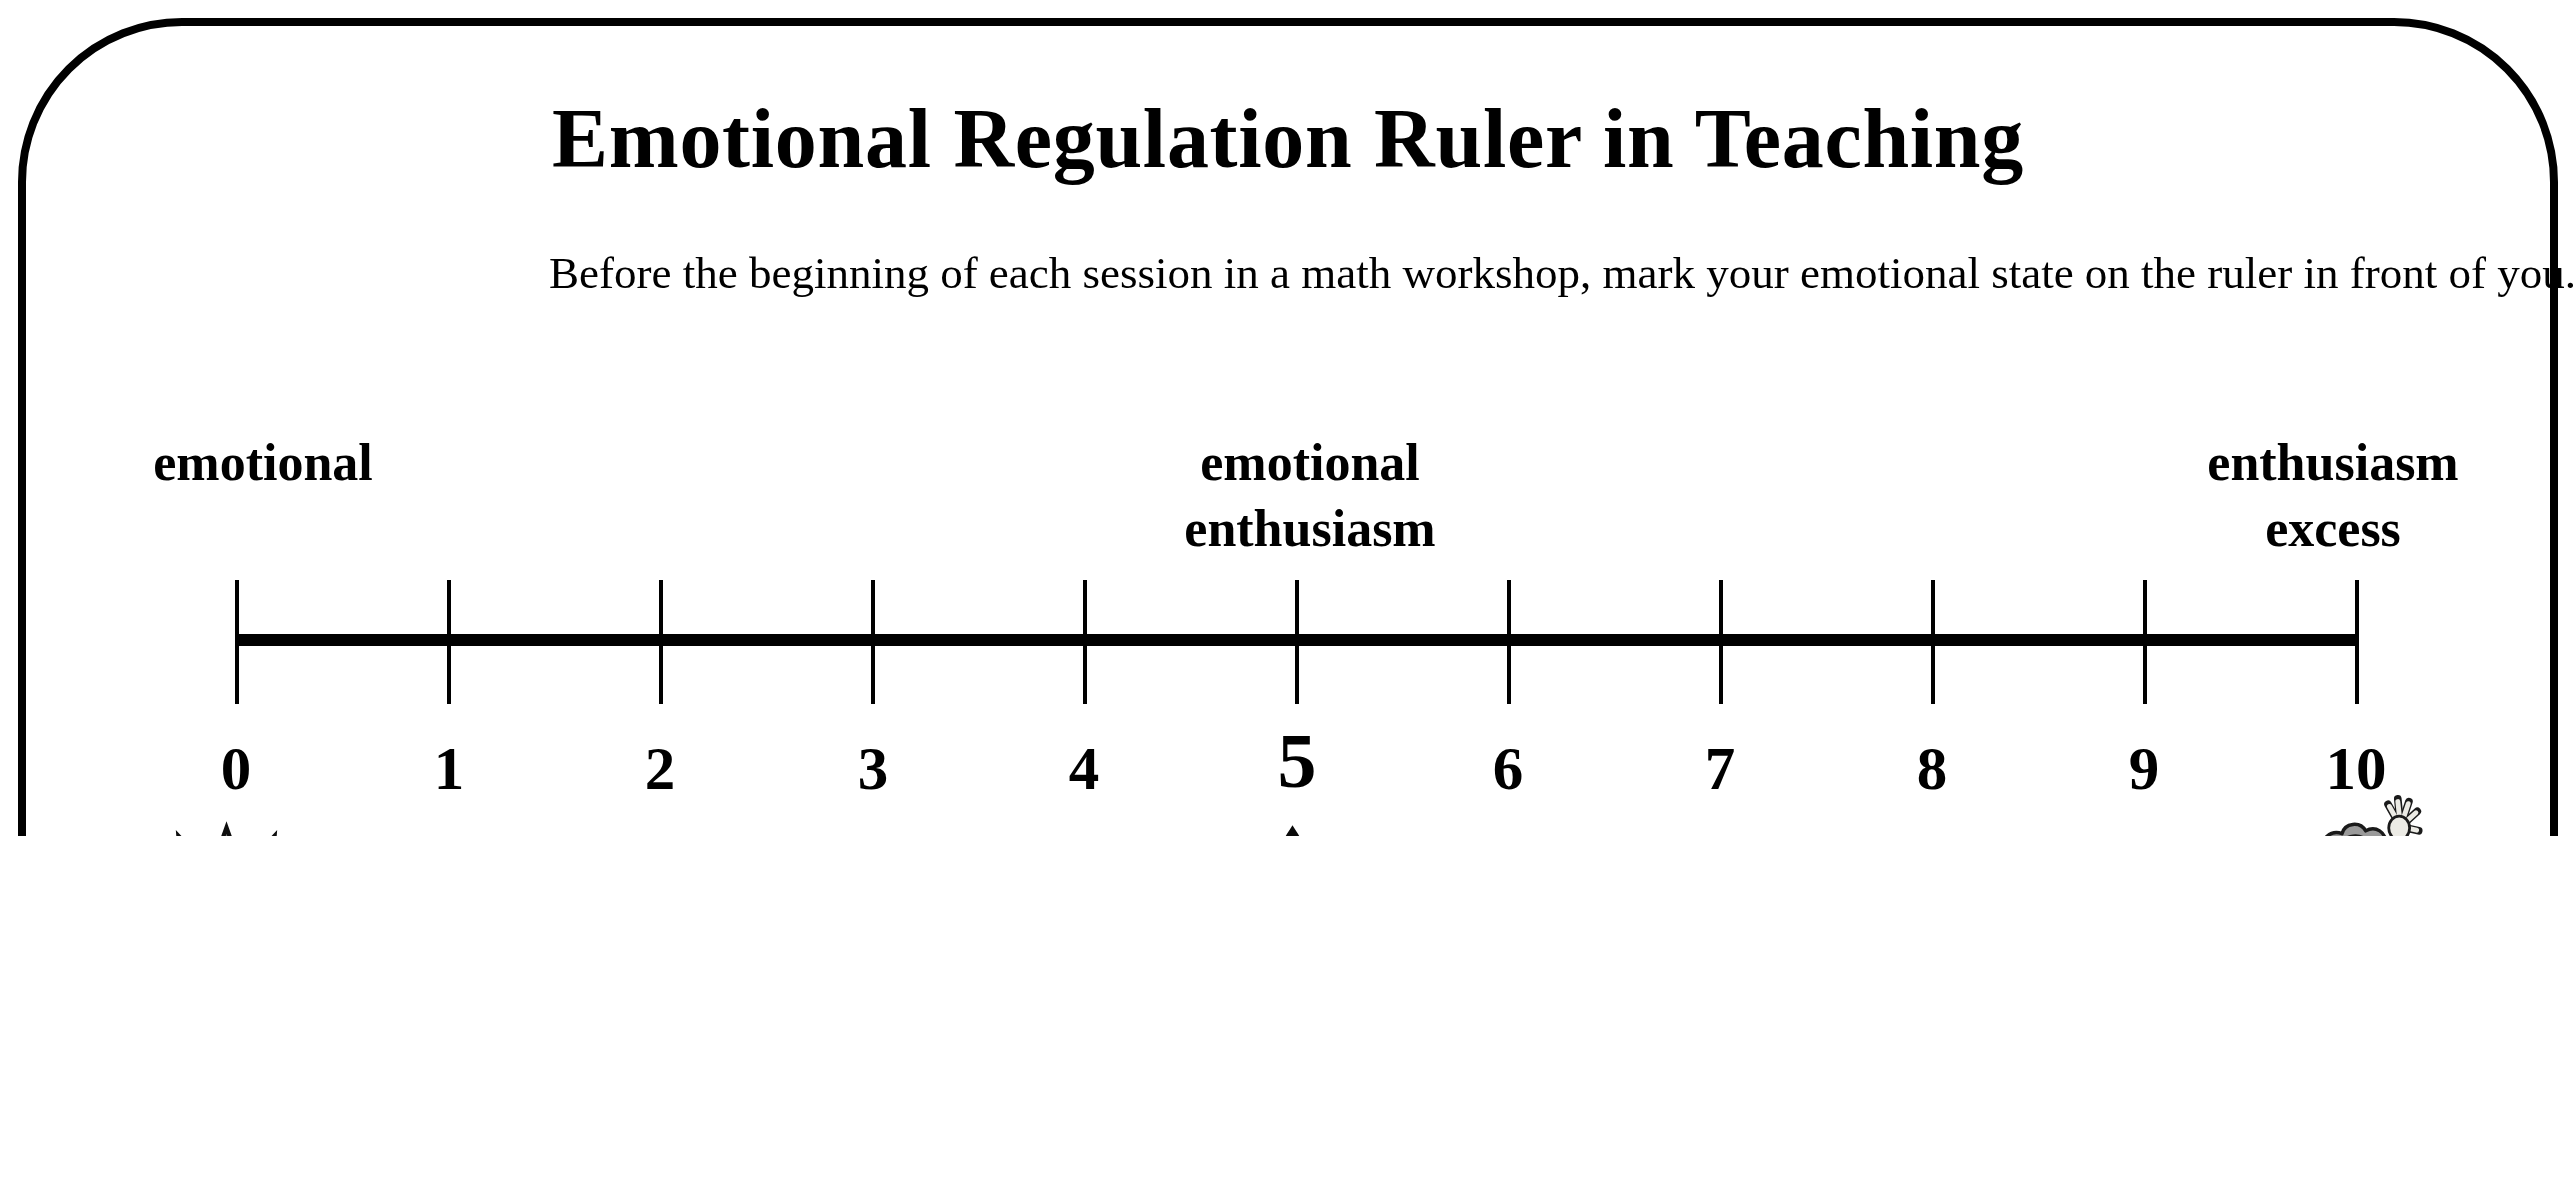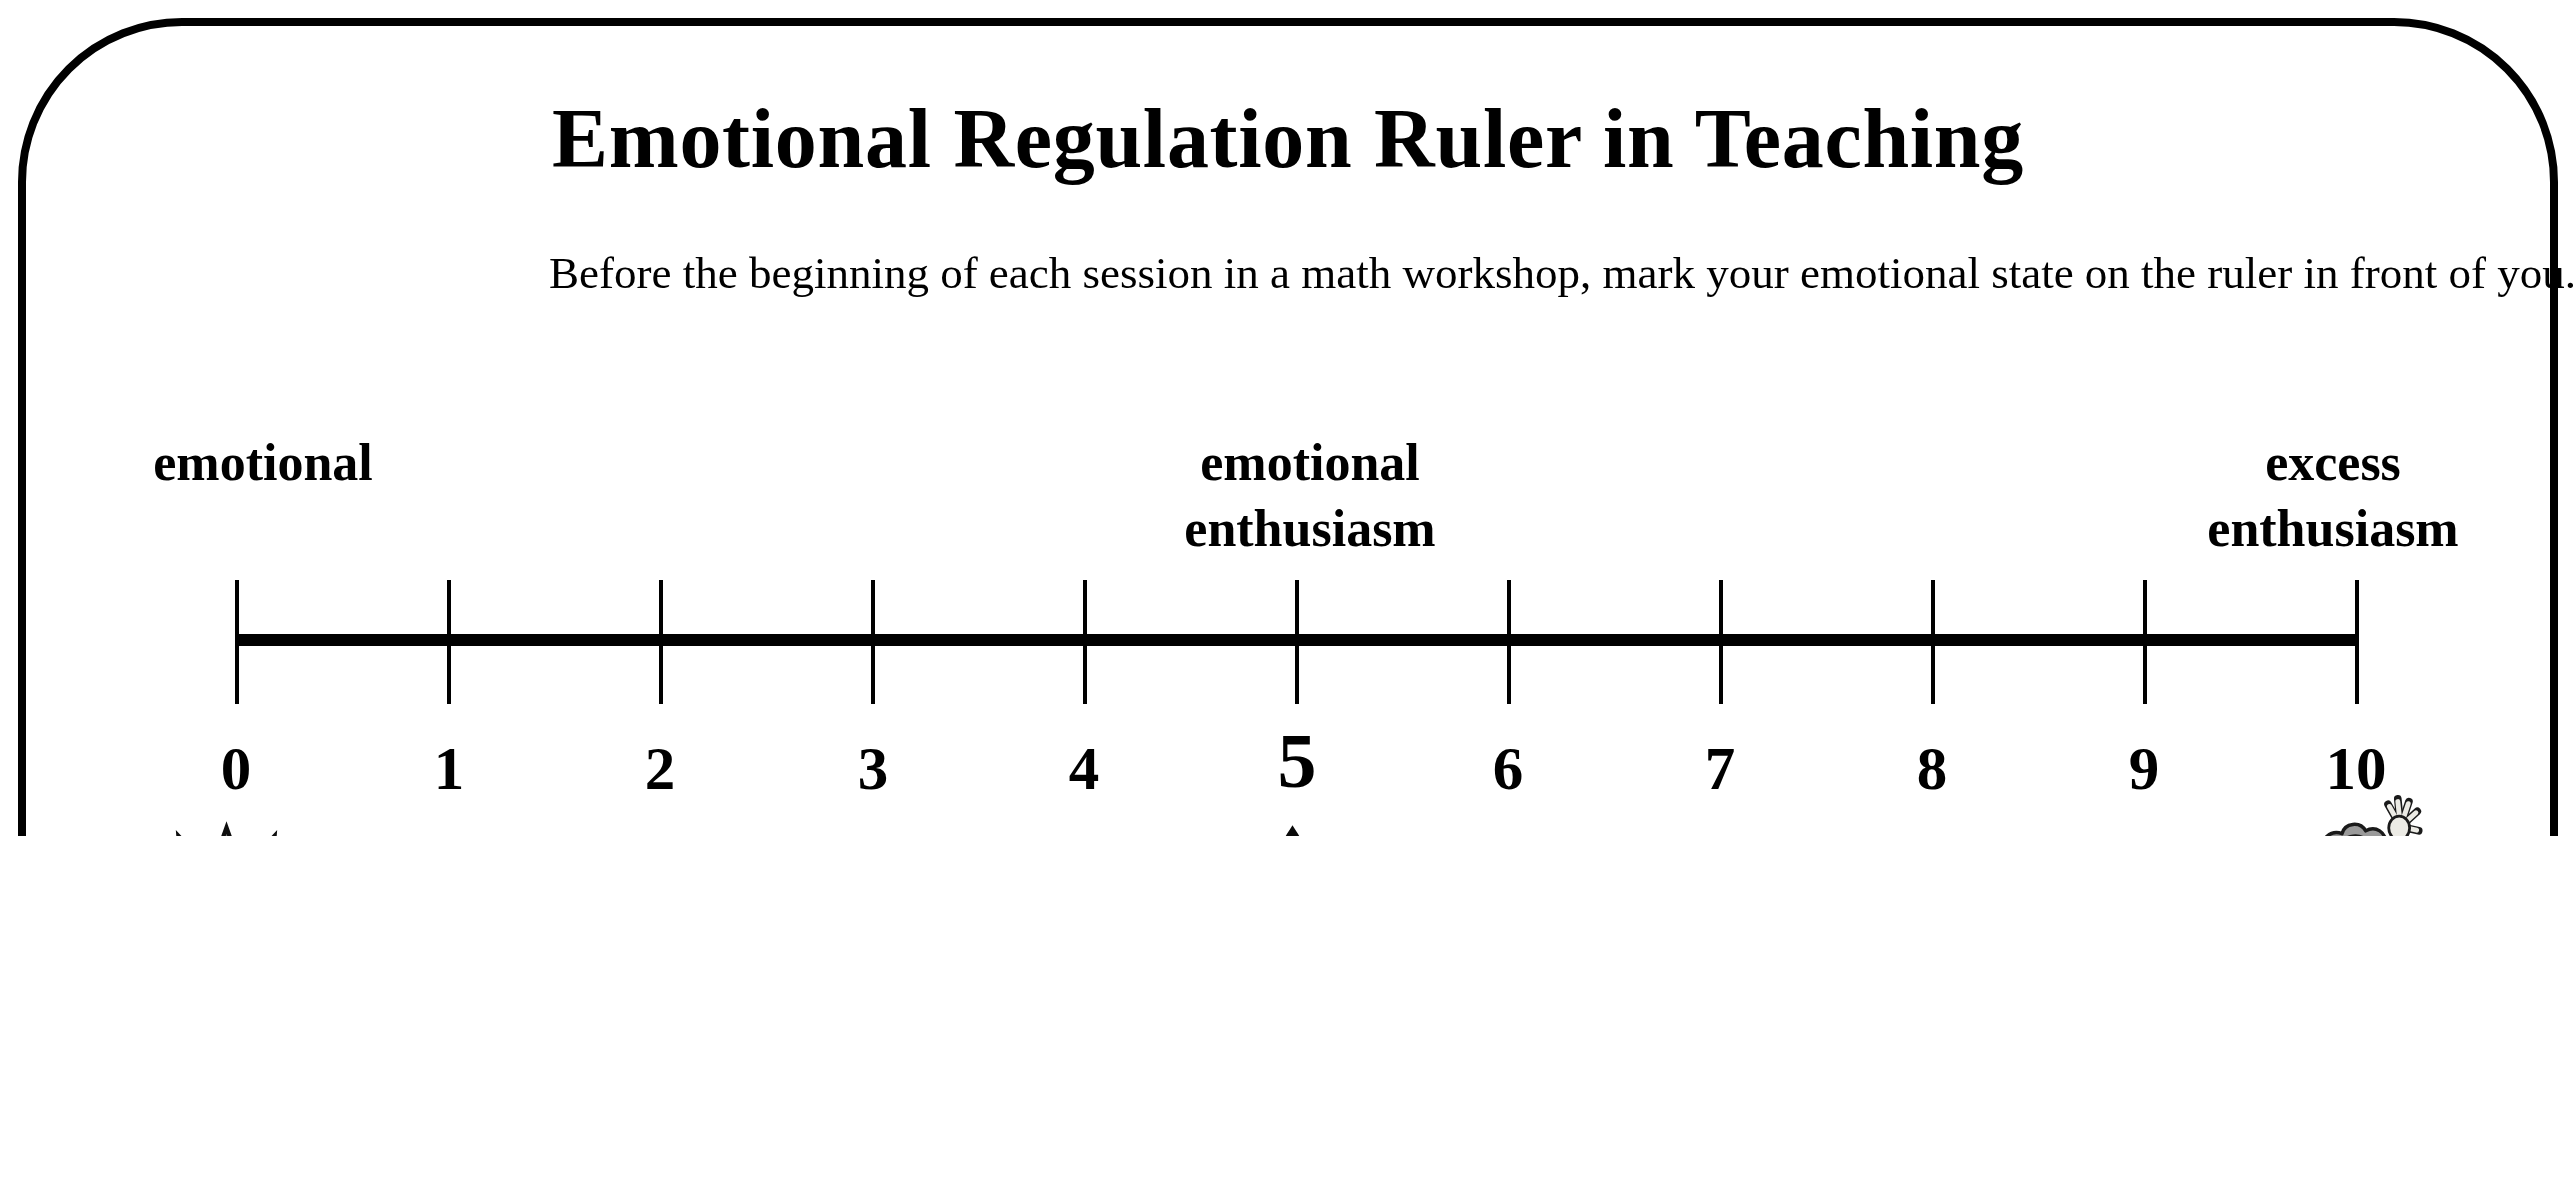--- a/index.html
+++ b/index.html
@@ -36,22 +36,22 @@
   <div class="subtitle">Before the beginning of each session in a math workshop, mark your emotional state on the ruler in front of you.</div>
 
   <div class="anchor anchor-storm">
     <div>emotional</div>
   </div>
   <div class="anchor anchor-regulation">
     <div>emotional</div>
     <div>enthusiasm</div>
   </div>
   <div class="anchor anchor-enthusiasm">
+    <div>enthusiasm</div>
     <div>excess</div>
-    <div>enthusiasm</div>
   </div>
 
   <div>
     <div class="baseline"></div>
     <div class="tick" style="left:235px"></div>
     <div class="tick" style="left:447px"></div>
     <div class="tick" style="left:659px"></div>
     <div class="tick" style="left:871px"></div>
     <div class="tick" style="left:1083px"></div>
     <div class="tick" style="left:1295px"></div>

